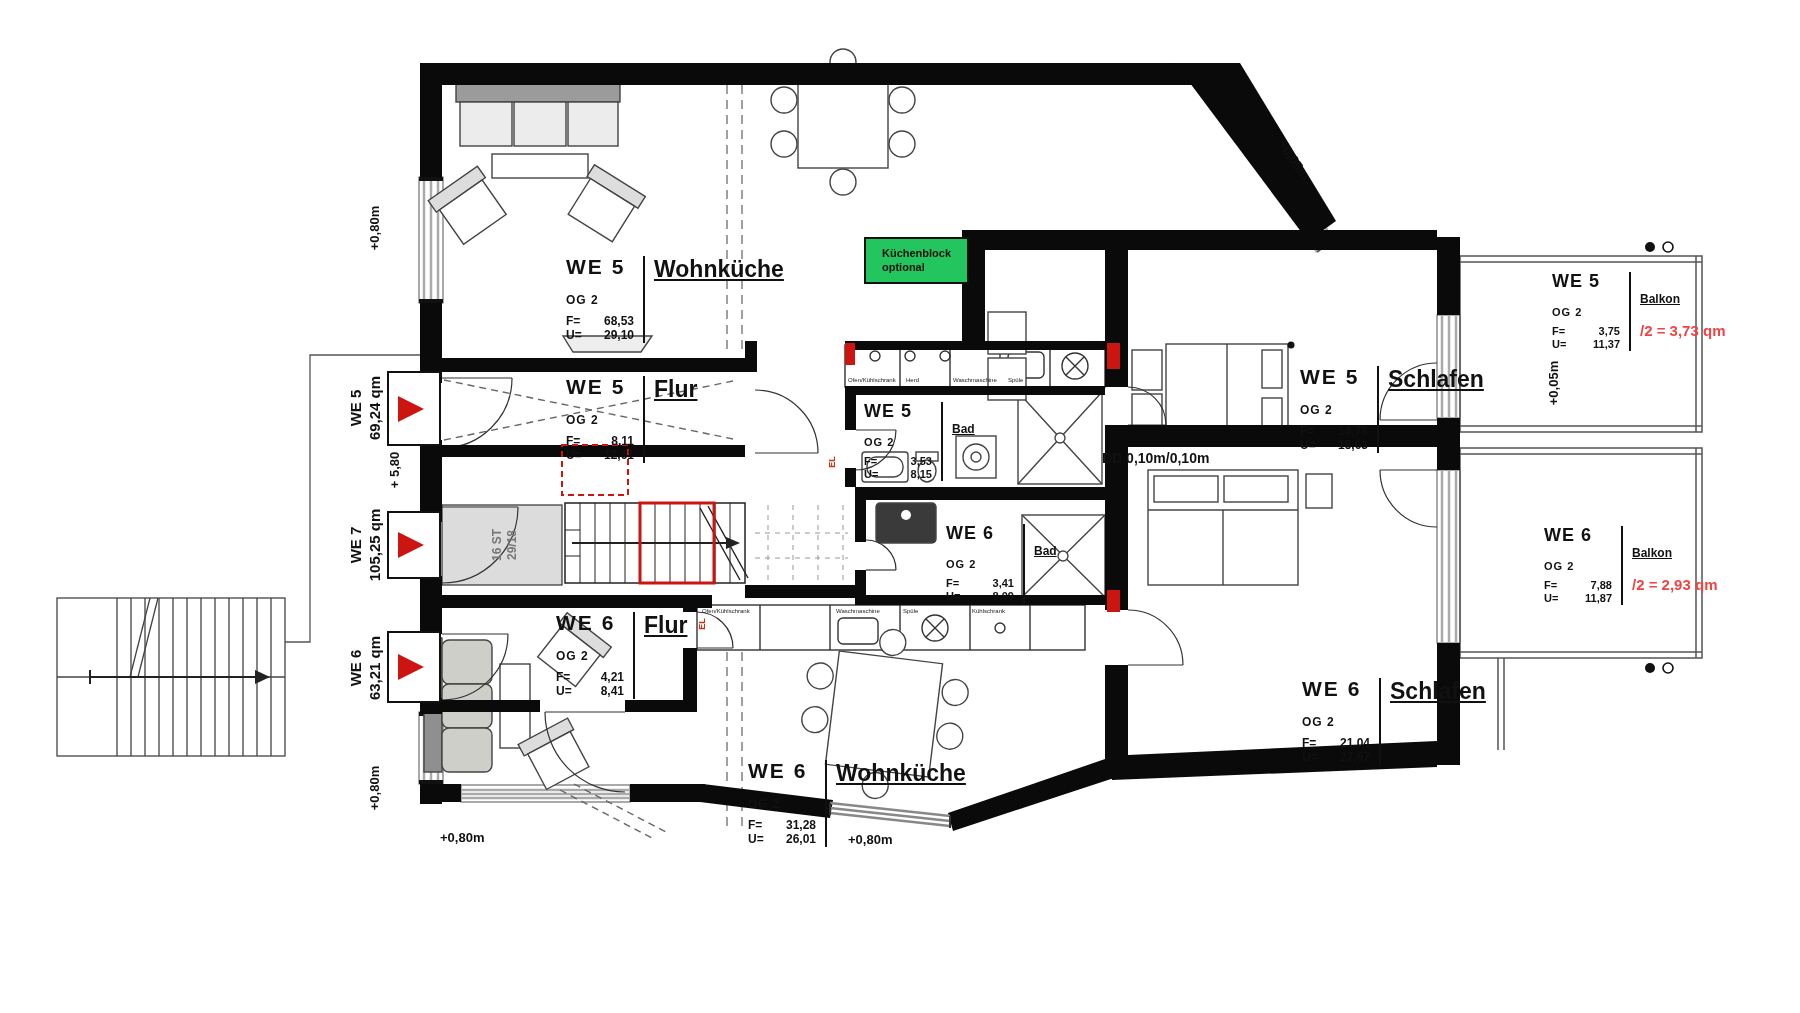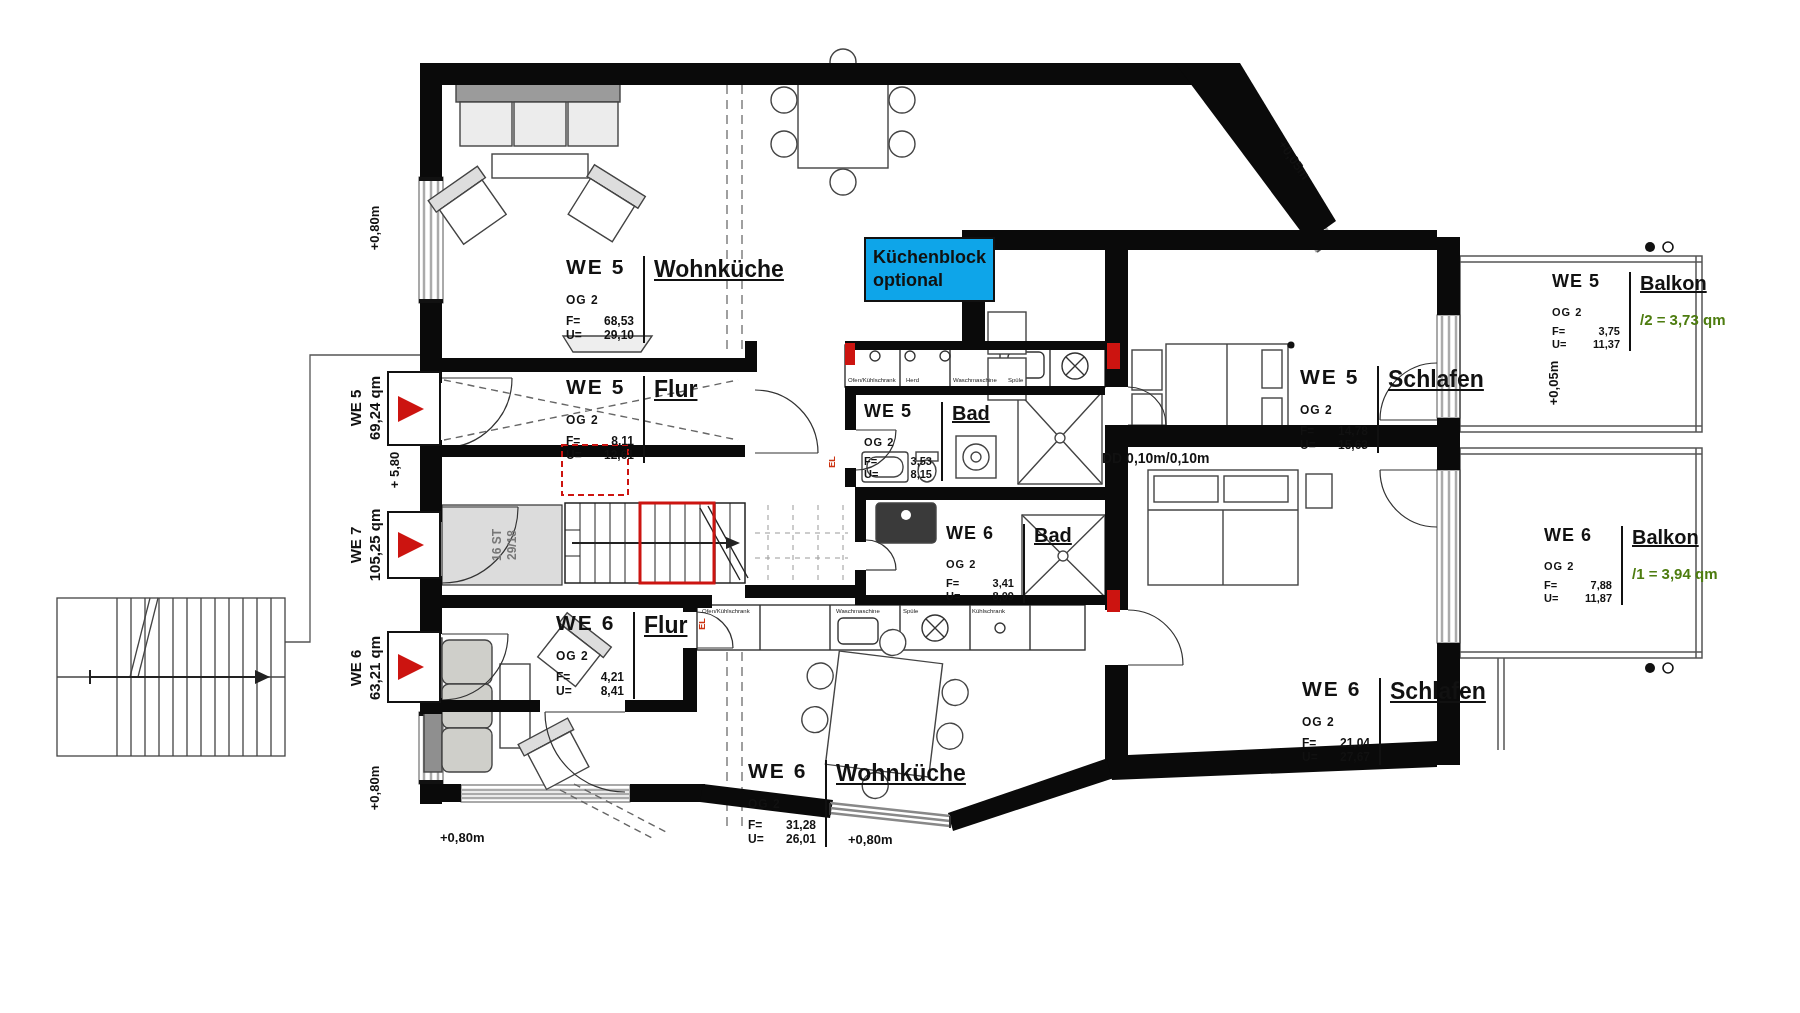--- a/index.html
+++ b/index.html
@@ -11,30 +11,30 @@
   .rl-left{display:flex;flex-direction:column;}
   .rl-we{font-size:21px;font-weight:700;letter-spacing:2px;line-height:1;}
   .rl-og{font-size:12px;font-weight:700;letter-spacing:1px;margin-top:16px;}
   .rl-fu{margin-top:7px;font-size:12px;font-weight:700;line-height:1.2;}
   .fu-row{display:flex;}
   .fu-k{width:26px;}
   .fu-v{min-width:42px;text-align:right;}
   .rl-div{width:2px;background:#111;}
   .rl-right{display:flex;flex-direction:column;}
   .rl-name{font-size:23px;font-weight:700;text-decoration:underline;}
-  .rl-half{color:#4d7c0f;font-size:15px;font-weight:700;margin-top:16px;}
+  .rl-half{color:#ef4444;font-size:15px;font-weight:700;margin-top:16px;}
   .compact .rl-we{font-size:18px;letter-spacing:1px;}
-  .compact .rl-name{font-size:20px;}
+  .compact .rl-name{font-size:12px;margin-top:20px;}
   .compact .rl-og{font-size:11px;}
   .compact .rl-fu{font-size:11px;}
   .pin{position:absolute;white-space:nowrap;transform:translate(-50%,-50%) rotate(-90deg);}
   .pin-diag{position:absolute;white-space:nowrap;transform:translate(-50%,-50%) rotate(55deg);}
   .unit-lbl{font-size:15px;font-weight:700;text-align:center;line-height:1.25;}
   .elev{font-size:13px;font-weight:700;}
-  .kbox{border:2px solid #111;padding:7px 7px;font-size:18px;font-weight:700;line-height:1.3;background:#0ea5e9;}
+  .kbox{border:2px solid #111;padding:7px 16px;font-size:11px;font-weight:700;line-height:1.3;background:#22c55e;}
   .dd{font-size:14px;font-weight:700;padding-left:22px;}
   .stair-lbl{color:#777;font-size:12px;font-weight:700;text-align:center;line-height:1.25;}
   .el{color:#cc3311;font-size:9px;font-weight:700;}
   .tiny{font-size:6px;color:#222;line-height:1;}
 </style>
 </head>
 <body>
 
 <div id="plan">
 
@@ -572,21 +572,21 @@
           </div>
       <div class="fu-row">
             <span class="fu-k">U=</span>
             <span class="fu-v">11,87</span>
           </div>
     </div>
   </div>
   <div class="rl-div"></div>
   <div class="rl-right">
     <div class="rl-name">Balkon</div>
-    <div class="rl-half">/1 = 3,94 qm</div>
+    <div class="rl-half">/2 = 2,93 qm</div>
   </div>
 </div>
 
 <div class="pin unit-lbl" style="left:366px;top:408px">
   <div>WE 5</div>
   <div>69,24 qm</div>
 </div>
 <div class="pin elev" style="left:394px;top:470px">+ 5,80</div>
 <div class="pin unit-lbl" style="left:366px;top:545px">
   <div>WE 7</div>

